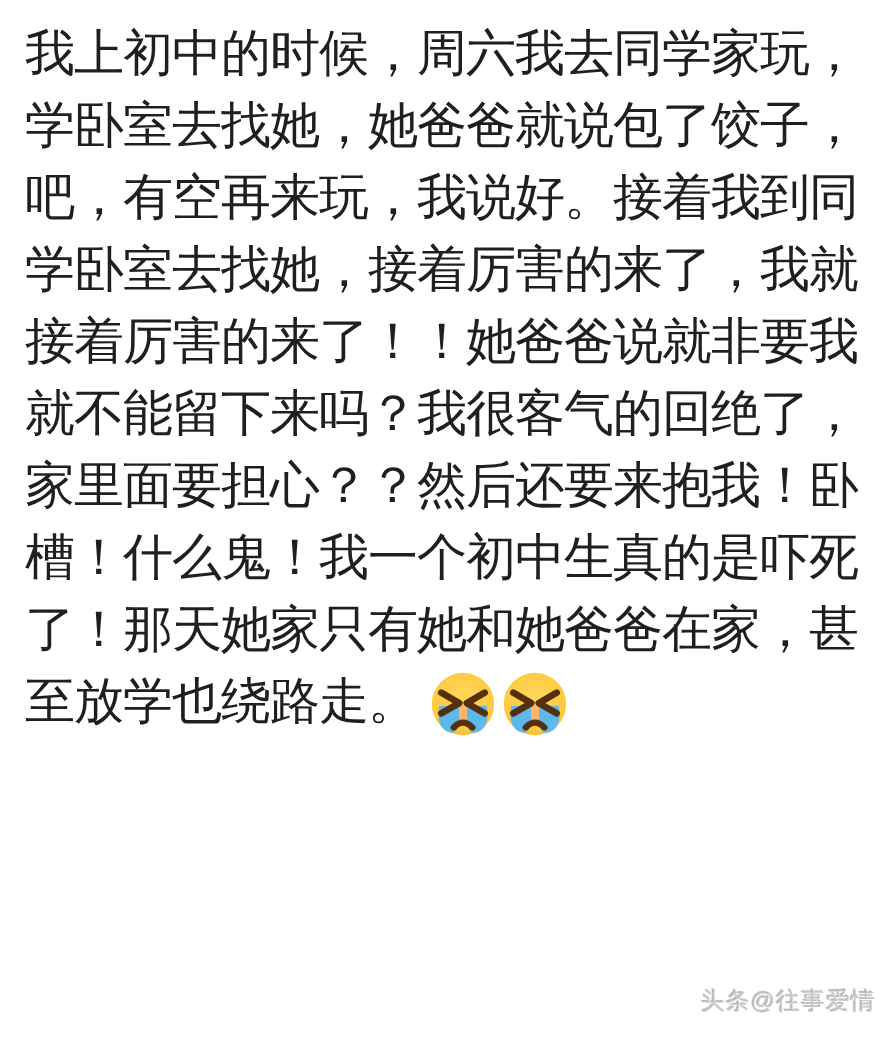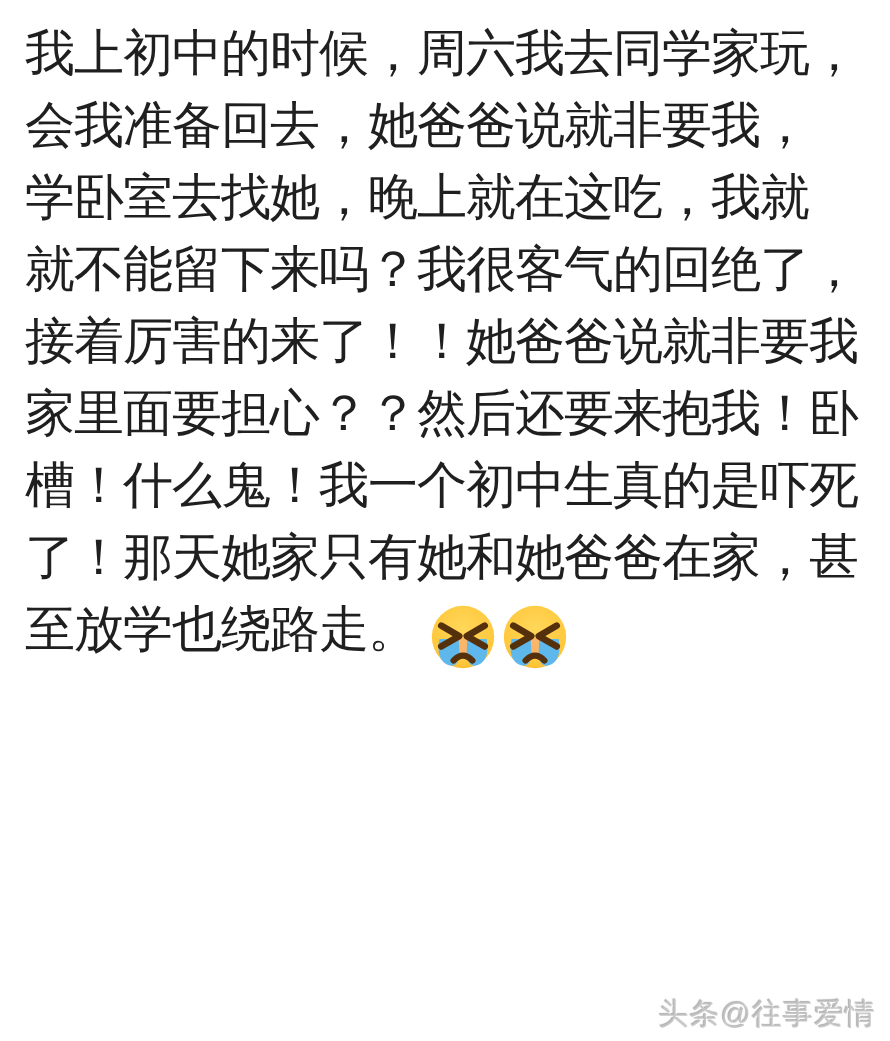--- a/index.html
+++ b/index.html
@@ -17,45 +17,46 @@
   }
   .story-line {
     font-size: 50px;
     line-height: 72px;
     height: 72px;
     color: #1f1f1f;
     letter-spacing: -1px;
     white-space: nowrap;
     font-weight: 400;
   }
-  .last-line { display: flex; align-items: flex-end; }
+  .last-line { display: flex; align-items: center; }
   .emoji-row { display: inline-flex; align-items: flex-end; margin-left: 8px; }
   .cry-emoji { width: 68px; height: 68px; margin-left: 4px; margin-bottom: -6px; }
   .watermark {
     position: absolute;
     right: 14px;
-    bottom: 6px;
-    font-size: 30px;
+    bottom: 24px;
+    font-size: 24px;
     letter-spacing: 1px;
     color: rgba(190,190,190,0.85);
     text-shadow: 1px 1px 0 rgba(255,255,255,0.95), -1px -1px 1px rgba(110,110,110,0.55);
     white-space: nowrap;
   }
 </style>
 </head>
 <body>
 
 <div class="page">
 
   <div class="story">
     <div class="story-line">我上初中的时候，周六我去同学家玩，</div>
-    <div class="story-line">会我准备回去，她爸爸说就非要我，</div>
-    <div class="story-line">学卧室去找她，晚上就在这吃，我就</div>
+    <div class="story-line">学卧室去找她，她爸爸就说包了饺子，</div>
+    <div class="story-line">吧，有空再来玩，我说好。接着我到同</div>
+    <div class="story-line">学卧室去找她，接着厉害的来了，我就</div>
+    <div class="story-line">接着厉害的来了！！她爸爸说就非要我</div>
     <div class="story-line">就不能留下来吗？我很客气的回绝了，</div>
-    <div class="story-line">接着厉害的来了！！她爸爸说就非要我</div>
     <div class="story-line">家里面要担心？？然后还要来抱我！卧</div>
     <div class="story-line">槽！什么鬼！我一个初中生真的是吓死</div>
     <div class="story-line">了！那天她家只有她和她爸爸在家，甚</div>
 
     <div class="story-line last-line">
       <span>至放学也绕路走。</span>
       <span class="emoji-row">
 
         <svg class="cry-emoji" viewBox="0 0 72 72" xmlns="http://www.w3.org/2000/svg">
           <defs>

